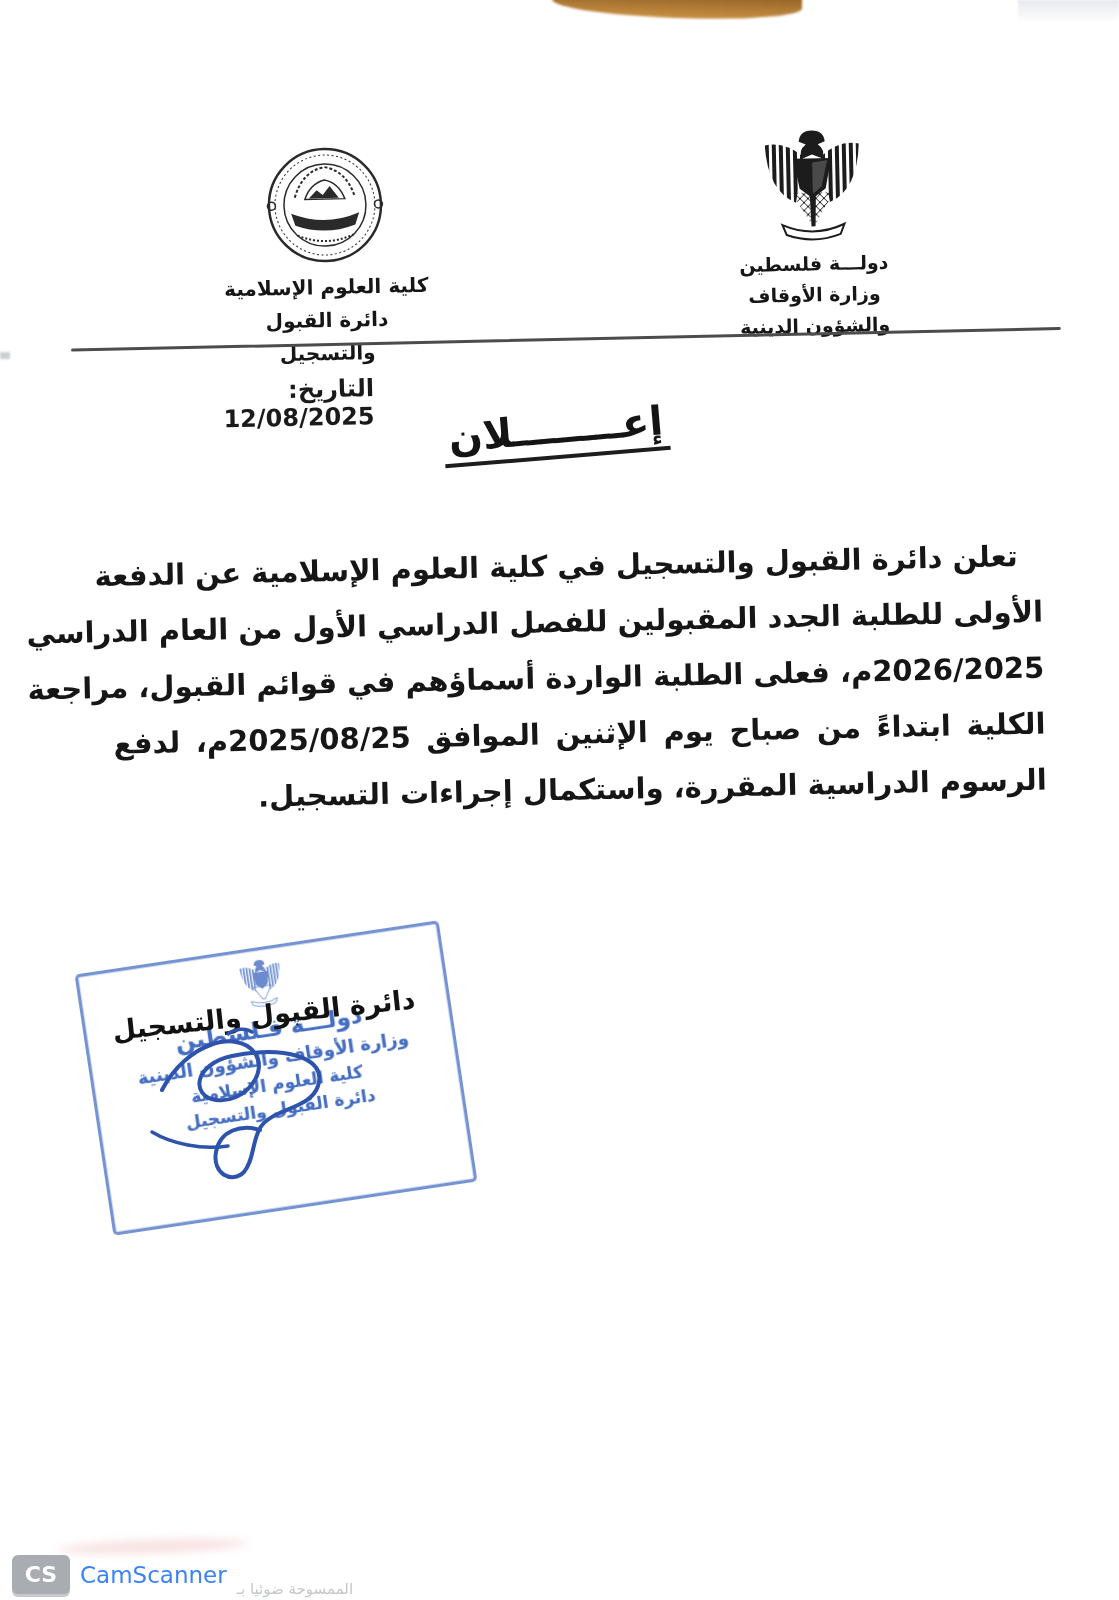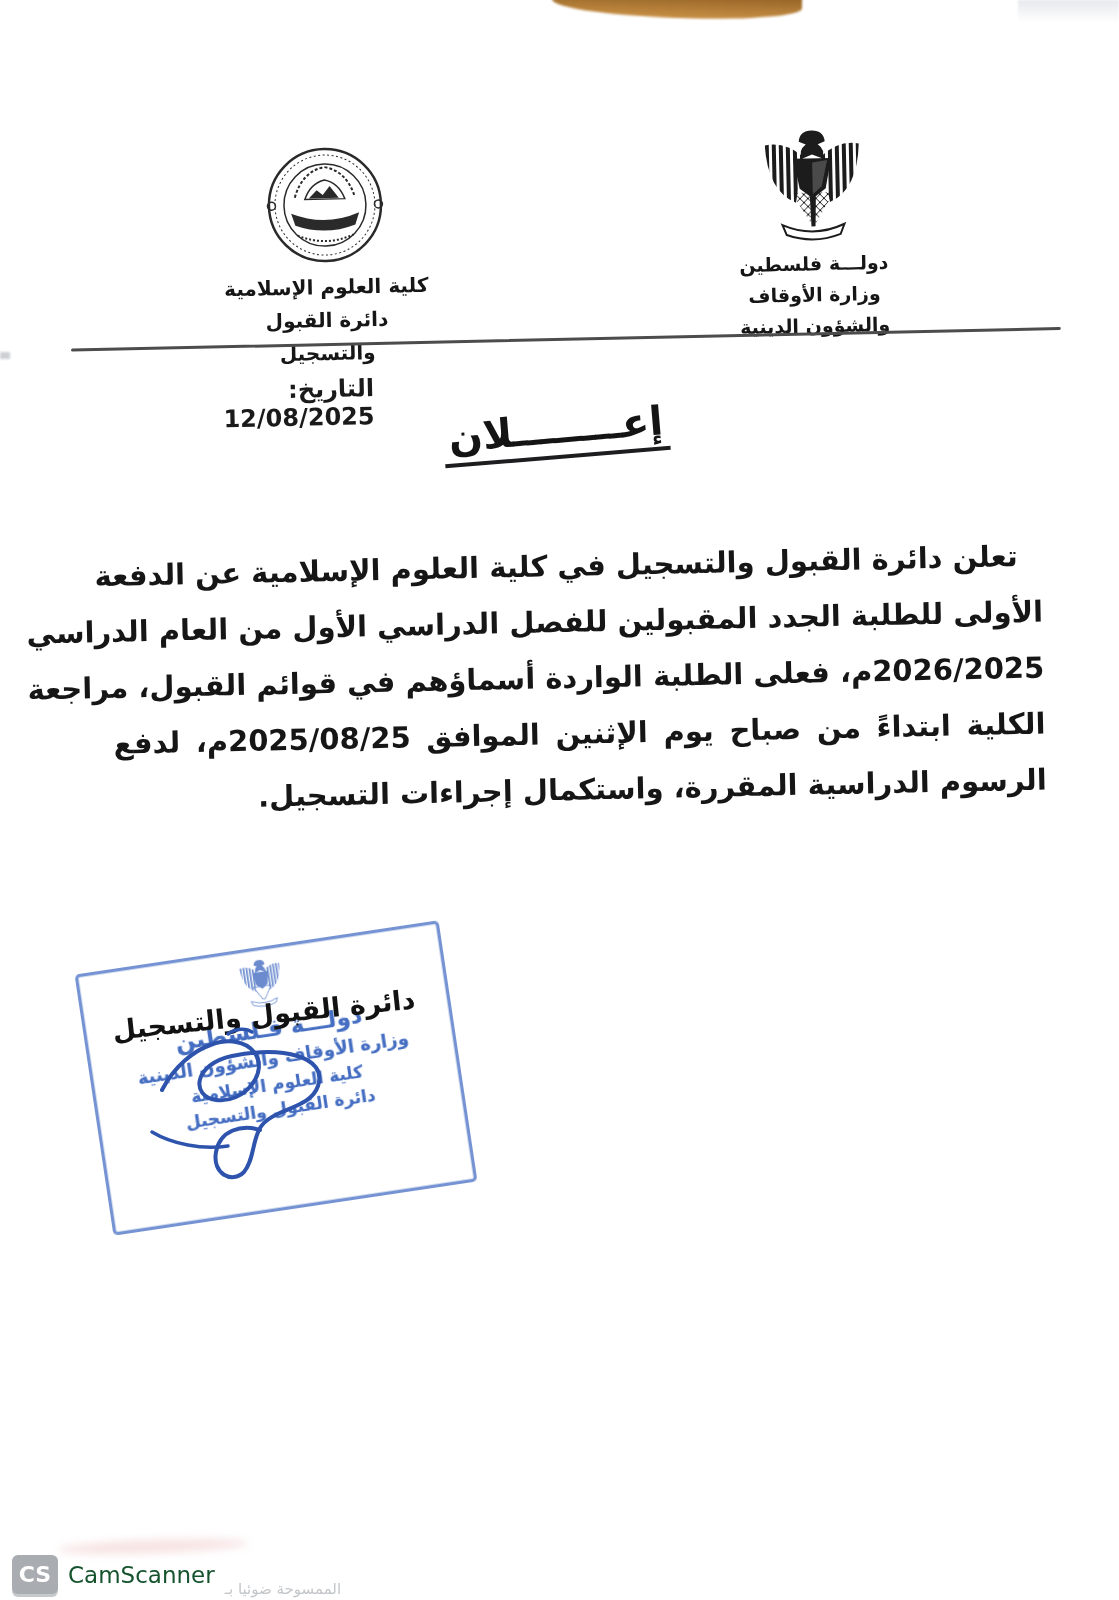--- a/index.html
+++ b/index.html
@@ -85,26 +85,26 @@
     transform:rotate(-6deg); direction:rtl; text-align:right;
     font-size:27px; font-weight:700; color:#121212; letter-spacing:.5px;
   }
   .signature { position:absolute; left:132px; top:1012px; }
   
   .watermark {
     position:absolute; left:12px; top:1551px;
     display:flex; align-items:center; gap:10px;
   }
   .cs-logo {
-    width:46px; height:39px; background:#a9adb2; border-radius:6px;
+    width:58px; height:39px; background:#a9adb2; border-radius:6px;
     color:#ffffff; font-weight:700; font-size:22px;
     display:flex; align-items:center; justify-content:center;
     box-shadow:0 3px 0 #c6c9cc;
   }
-  .cs-brand { color:#14532d; font-size:23px; }
+  .cs-brand { color:#3b82f6; font-size:23px; }
   .cs-scanned { direction:rtl; color:#c3c6c9; font-size:15px; padding-top:4px;margin-top:25px; }
 </style>
 </head>
 <body>
 
 <div class="page">
 
   <div class="artifact-top-brown"></div>
   <div class="artifact-top-right"></div>
   <div class="artifact-left-speck"></div>

